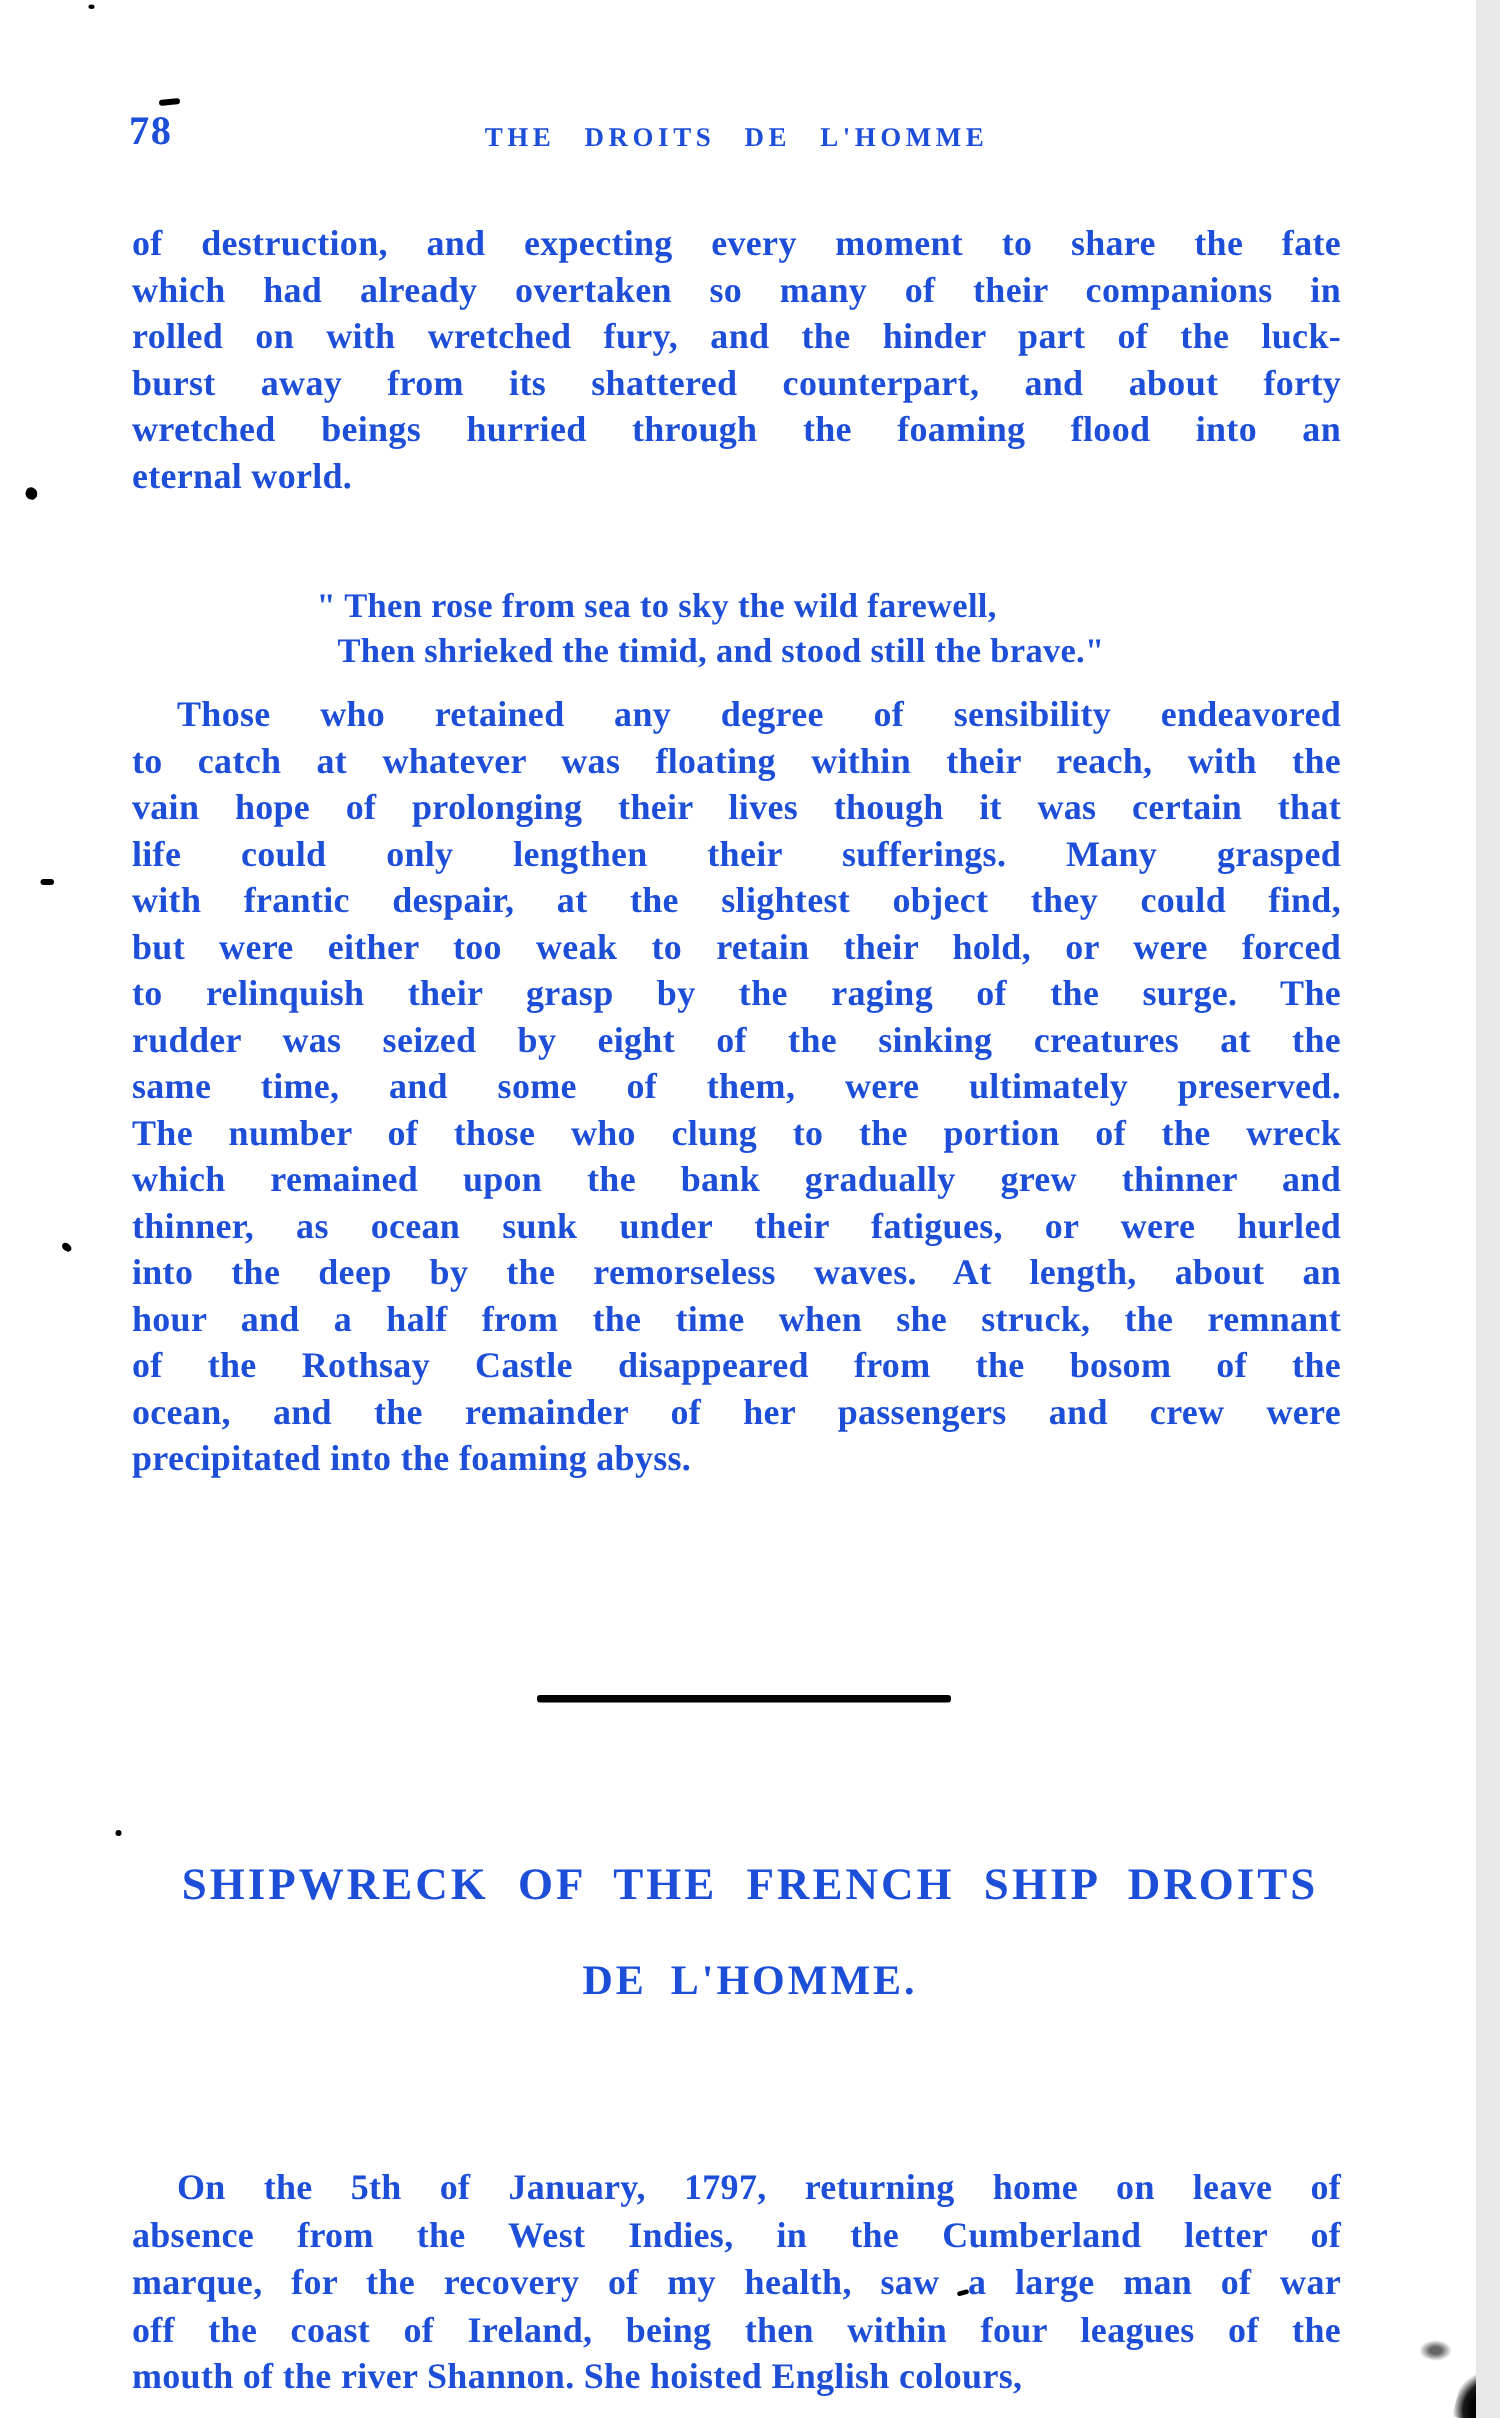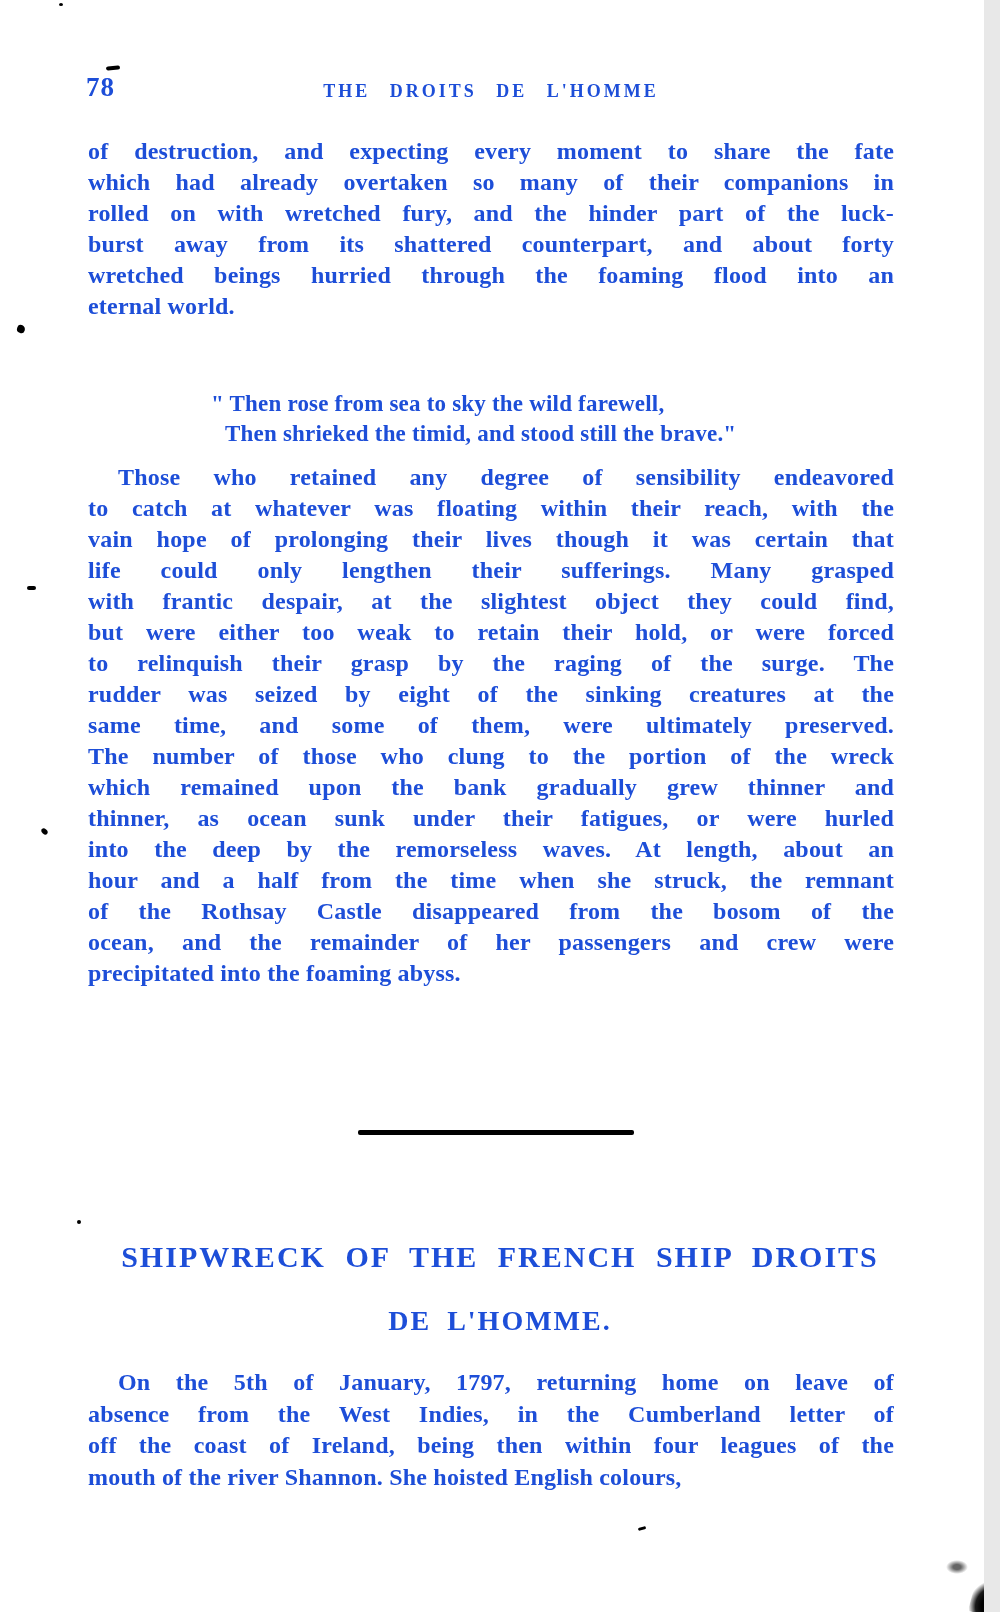--- a/index.html
+++ b/index.html
@@ -23,23 +23,23 @@
     font-size:18px;letter-spacing:3px;word-spacing:12px;
   }
   
   .para{
     position:absolute;left:88px;width:806px;
     font-size:24px;line-height:31px;letter-spacing:0.2px;
   }
   .para .line{text-align:justify;text-align-last:justify;}
   .para .line.last-line{text-align-last:left;}
   .para.indent .line:first-child{text-indent:30px;}
-  #para1{top:136px;}
+  #para1{top:148px;}
   #para2{top:462px;}
-  #para3{top:1367px;line-height:31.5px;}
+  #para3{top:1444px;line-height:31.5px;}
   
   .quote{
     position:absolute;left:211px;top:389px;
     font-size:23px;line-height:30px;letter-spacing:0.2px;
   }
   .quote .qline:nth-child(2){margin-left:14px;}
   
   .rule{
     position:absolute;left:358px;top:1130px;width:276px;height:5px;
     background:#000;border-radius:2px;
@@ -126,20 +126,21 @@
   <div class="speck m3"></div>
   <div class="speck m4"></div>
   <div class="speck m5"></div>
 
   <div class="heading1">SHIPWRECK OF THE FRENCH SHIP DROITS</div>
   <div class="heading2">DE L'HOMME.</div>
 
   <div class="para indent" id="para3">
       <div class="line">On the 5th of January, 1797, returning home on leave of</div>
       <div class="line">absence from the West Indies, in the Cumberland letter of</div>
+      <div class="line">marque, for the recovery of my health, saw a large man of war</div>
       <div class="line">off the coast of Ireland, being then within four leagues of the</div>
       <div class="line last-line">mouth of the river Shannon. She hoisted English colours,</div>
     </div>
 
   <div class="smudge-light"></div>
   <div class="smudge-dark"></div>
 
 </div>
 
 </body></html>

